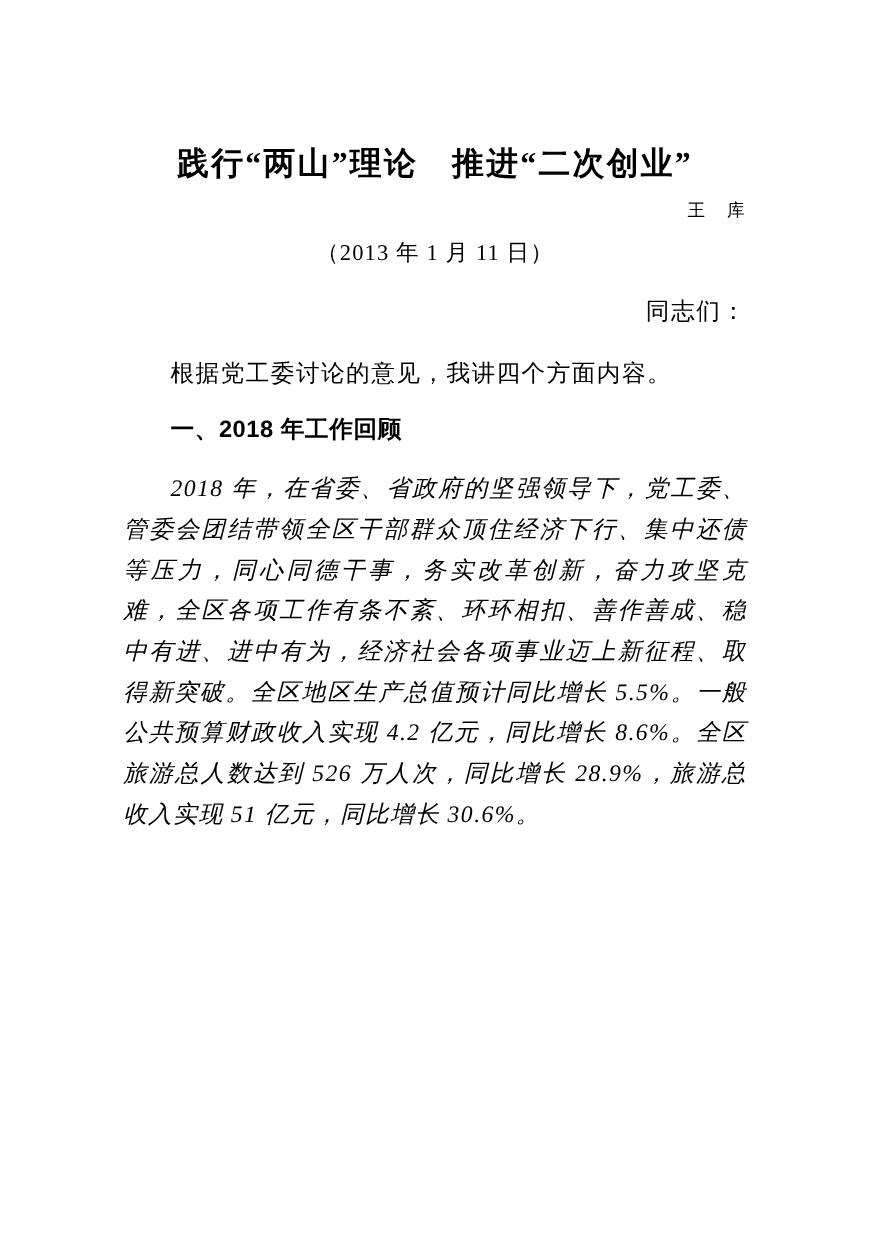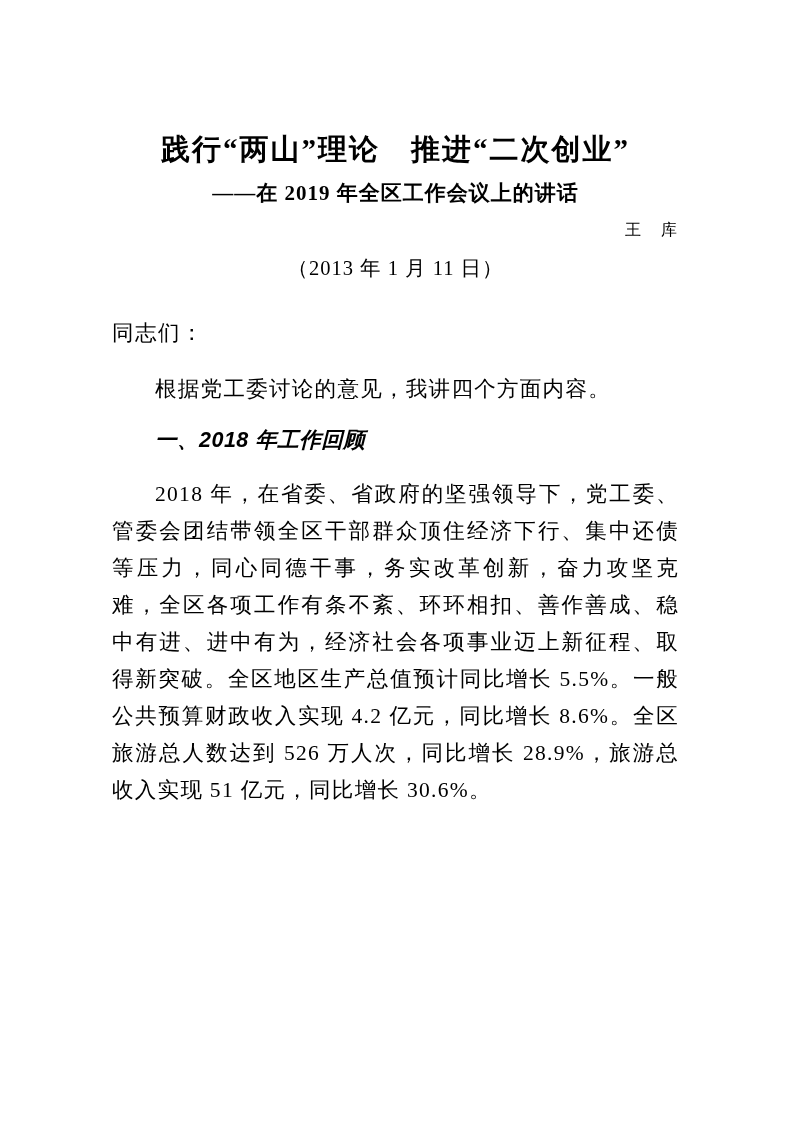--- a/index.html
+++ b/index.html
@@ -51,61 +51,61 @@
     letter-spacing: 2px;
   }
   .docdate {
     margin-top: 11px;
     font-size: 20.5px;
     line-height: 27px;
     text-align: center;
     letter-spacing: 1px;
   }
   .salutation {
-    margin-top: 33px;
+    margin-top: 21px;
     font-size: 21.5px;
     line-height: 37px;
     letter-spacing: 1.5px;
+    text-align: right;
   }
   .para {
     margin: 0;
     font-size: 21.5px;
     line-height: 37px;
     letter-spacing: 1.3px;
   }
   .indent { text-indent: 2em; }
   .justify {
     text-align: justify;
     text-align-last: left;
     text-justify: inter-character;
+    font-style: italic;
   }
   .intro { margin-top: 19px; }
   .heading {
     margin: 14px 0 0 0;
     font-size: 21.5px;
     line-height: 37px;
     font-weight: 700;
     font-family: "Liberation Sans", "DejaVu Sans", sans-serif;
     text-indent: 2em;
     letter-spacing: 0.5px;
-    font-style: italic;
   }
   .body-para-1 { margin-top: 17px; }
   .body-para-2 { margin-top: 37px; }
   .lead { font-weight: 700; }
 </style>
 </head>
 <body>
 
 <div class="page">
   <h1 class="title">
     <span class="title-line">践行“两山”理论　推进“二次创业”</span>
   </h1>
 
-  <div class="subtitle">——在 2019 年全区工作会议上的讲话</div>
 
   <div class="author">王　库</div>
 
   <div class="docdate">（2013 年 1 月 11 日）</div>
 
   <div class="salutation">同志们：</div>
 
   <p class="para indent intro">根据党工委讨论的意见，我讲四个方面内容。</p>
 
   <h2 class="heading">一、2018 年工作回顾</h2>

